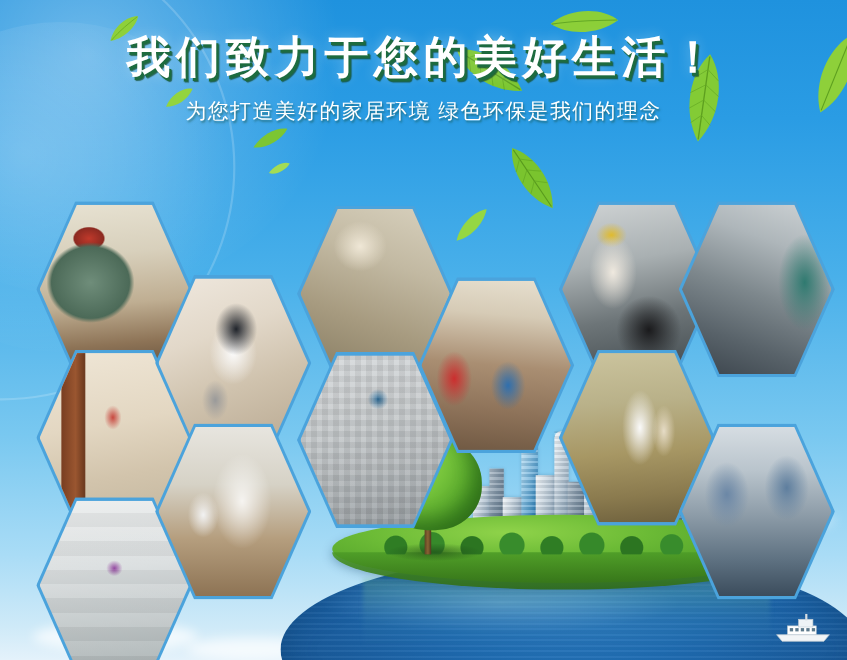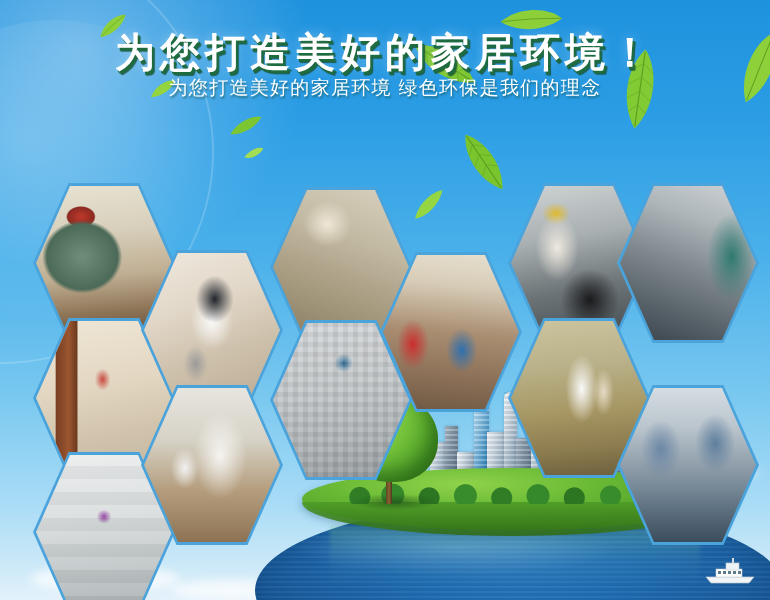--- a/index.html
+++ b/index.html
@@ -23,21 +23,21 @@
 
   
   .headline-wrap{position:absolute;left:0;top:30px;width:770px;text-align:center;z-index:40;}
   .headline{
     display:inline-block;
     font-size:40px;font-weight:bold;color:#ffffff;
     letter-spacing:5px;line-height:1.12;
     text-shadow:2px 3px 0 #1d6b3f, 3px 4px 1px rgba(16,72,40,.75), 0 0 12px rgba(255,255,255,.35);
   }
   .subline{
-    display:inline-block;
+    display:inline-block;margin-top:13px;
     font-size:19px;color:#ffffff;letter-spacing:1.3px;
     text-shadow:1px 2px 2px rgba(14,70,44,.55);
   }
 
   
   .leaf{position:absolute;z-index:35;pointer-events:none;}
   .leaf svg{display:block;}
 
   
   #hexes{position:absolute;left:0;top:0;width:770px;height:600px;z-index:25;}
@@ -182,21 +182,21 @@
 
   <div class="glow glow-a"></div>
   <div class="glow glow-b"></div>
   <div class="arc"></div>
 
   <div class="cloud" style="left:30px;bottom:8px;width:150px;height:26px;"></div>
   <div class="cloud" style="left:170px;bottom:0px;width:120px;height:20px;"></div>
   <div class="cloud" style="left:690px;bottom:120px;width:70px;height:14px;opacity:.55;"></div>
 
   <div class="headline-wrap">
-    <div class="headline">为您打造美好的家居环境！</div><br>
+    <div class="headline">我们致力于您的美好生活！</div><br>
     <div class="subline">为您打造美好的家居环境 绿色环保是我们的理念</div>
   </div>
 
   <div class="leaf" style="left:96px;top:18px;transform:rotate(-24deg);">
     <svg width="34" height="16" viewBox="0 0 34 16">
         <path d="M1 13 C10 1 26 -1 33 3 C26 12 11 16 1 13 Z" fill="#8ed03a"></path>
         <path d="M2 13 C12 8 24 5 32 3" stroke="#6fb325" stroke-width="0.8" fill="none"></path>
       </svg>
   </div>
   <div class="leaf" style="left:148px;top:82px;transform:rotate(-18deg);">

